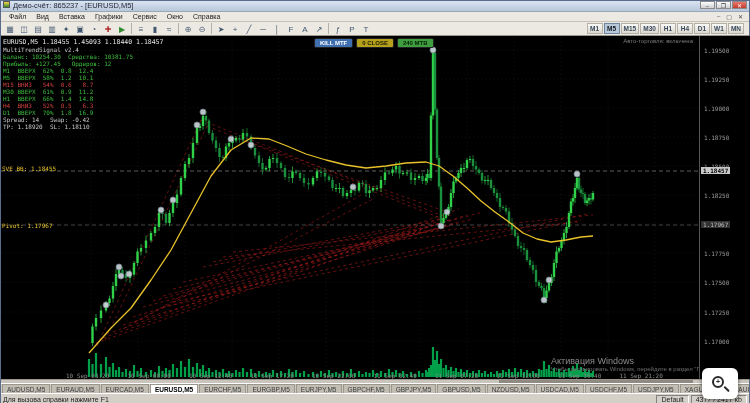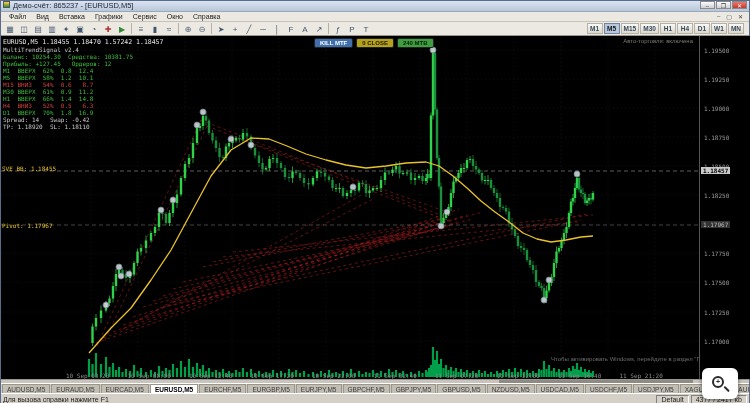--- a/index.html
+++ b/index.html
@@ -712,21 +712,21 @@
         <circle cx="432" cy="42" r="3" fill="#cfd6dc" stroke="#7d8f9c" stroke-width="0.8" opacity="0.9"></circle>
         <circle cx="440" cy="218" r="3" fill="#cfd6dc" stroke="#7d8f9c" stroke-width="0.8" opacity="0.9"></circle>
         <circle cx="446" cy="204" r="3" fill="#cfd6dc" stroke="#7d8f9c" stroke-width="0.8" opacity="0.9"></circle>
         <circle cx="543" cy="292" r="3" fill="#cfd6dc" stroke="#7d8f9c" stroke-width="0.8" opacity="0.9"></circle>
         <circle cx="548" cy="272" r="3" fill="#cfd6dc" stroke="#7d8f9c" stroke-width="0.8" opacity="0.9"></circle>
         <circle cx="576" cy="166" r="3" fill="#cfd6dc" stroke="#7d8f9c" stroke-width="0.8" opacity="0.9"></circle>
         <circle cx="120" cy="268" r="3" fill="#cfd6dc" stroke="#7d8f9c" stroke-width="0.8" opacity="0.9"></circle>
       </svg>
 
     <div class="info-block">
-      <div class="symbol-line">EURUSD,M5  1.18455 1.18470 1.57242 1.18457</div>
+      <div class="symbol-line">EURUSD,M5  1.18455 1.45093 1.18440 1.18457</div>
       <div id="info-lines">
           <div class="info-line" style="color: rgb(200, 200, 200);">MultiTrendSignal v2.4</div>
           <div class="info-line" style="color: rgb(61, 189, 61);">Баланс: 10254.30  Средства: 10381.75</div>
           <div class="info-line" style="color: rgb(61, 189, 61);">Прибыль: +127.45   Ордеров: 12</div>
           <div class="info-line" style="color: rgb(61, 189, 61);">M1  ВВЕРХ  62%  0.8  12.4</div>
           <div class="info-line" style="color: rgb(61, 189, 61);">M5  ВВЕРХ  58%  1.2  10.1</div>
           <div class="info-line" style="color: rgb(208, 64, 64);">M15 ВНИЗ   54%  0.6   8.7</div>
           <div class="info-line" style="color: rgb(61, 189, 61);">M30 ВВЕРХ  61%  0.9  11.2</div>
           <div class="info-line" style="color: rgb(61, 189, 61);">H1  ВВЕРХ  66%  1.4  14.8</div>
           <div class="info-line" style="color: rgb(208, 64, 64);">H4  ВНИЗ   52%  0.5   6.3</div>
@@ -772,20 +772,21 @@
         <div class="time-label" style="left: 249.5px;">10 Sep 17:20</div>
         <div class="time-label" style="left: 311px;">10 Sep 22:00</div>
         <div class="time-label" style="left: 372.5px;">11 Sep 02:40</div>
         <div class="time-label" style="left: 434px;">11 Sep 07:20</div>
         <div class="time-label" style="left: 495.5px;">11 Sep 12:00</div>
         <div class="time-label" style="left: 557px;">11 Sep 16:40</div>
         <div class="time-label" style="left: 618.5px;">11 Sep 21:20</div>
       </div>
 
     <div class="watermark">
+      <div class="wm1">Активация Windows</div>
       <div class="wm2">Чтобы активировать Windows, перейдите в раздел "Параметры".</div>
     </div>
   </div>
 
   <div class="hscroll">
     <div class="hthumb"></div>
   </div>
 
   <div class="tabsbar" id="tabs">
       <span class="tab">AUDUSD,M5</span>

